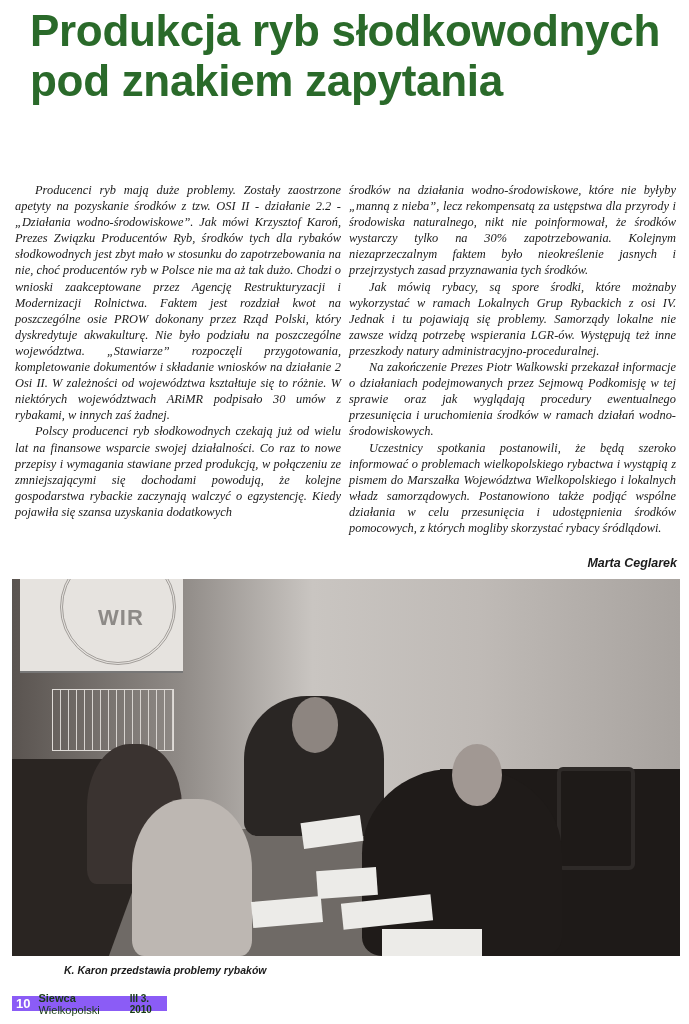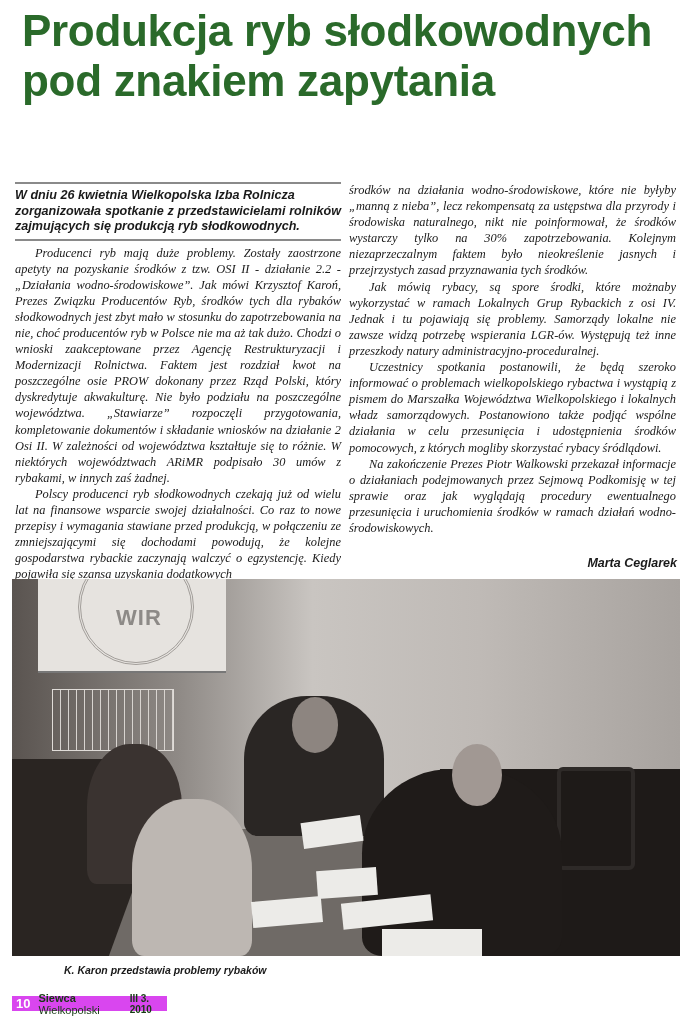--- a/index.html
+++ b/index.html
@@ -1,21 +1,21 @@
 <!DOCTYPE html>
 <html><head>
   <meta charset="utf-8">
   <style>
     html, body { margin: 0; padding: 0; }
     body {
       width: 689px; height: 1024px; background: #ffffff; position: relative; overflow: hidden;
       font-family: "Liberation Serif", serif; color: #1a1a1a;
     }
     .title {
-      position: absolute; left: 22px; top: 6px; width: 660px;
+      position: absolute; left: 30px; top: 6px; width: 660px;
       font-family: "Liberation Sans", sans-serif; font-weight: bold;
       color: #2a6a2a; font-size: 44px; line-height: 50px; letter-spacing: -0.3px;
       margin: 0;
     }
     .col { position: absolute; top: 182px; width: 326px; font-size: 12.4px; line-height: 16.1px; text-align: justify; }
     .col-left { left: 15px; }
     .col-right { left: 349px; width: 327px; }
     .rule { height: 2px; background: #8a8a8a; margin: 0; }
     .lead {
       font-family: "Liberation Sans", sans-serif; font-weight: bold; font-style: italic;
@@ -29,70 +29,62 @@
       position: absolute; right: 12px; top: 556px;
       font-family: "Liberation Sans", sans-serif; font-weight: bold; font-style: italic; font-size: 12.5px;
     }
     .photo {
       position: absolute; left: 12px; top: 579px; width: 668px; height: 377px; overflow: hidden;
       background: linear-gradient(90deg, #5a5450 0%, #8f8a86 25%, #c9c5c1 45%, #bfbab6 70%, #a8a39f 100%);
     }
     .photo .table-top { position: absolute; left: 120px; top: 250px; width: 420px; height: 127px; background: #6f6a66; transform: skewX(-20deg); }
     .photo .dark-right { position: absolute; right: 0; top: 190px; width: 240px; height: 187px; background: #1e1a18; }
     .photo .dark-left { position: absolute; left: 0; top: 180px; width: 120px; height: 197px; background: #2a2522; }
-    .photo .sign { position: absolute; left: 8px; top: 0; width: 188px; height: 92px; background: #e6e3df; border-bottom: 2px solid #777; margin-left: 18px; }
+    .photo .sign { position: absolute; left: 8px; top: 0; width: 163px; height: 92px; background: #e6e3df; border-bottom: 2px solid #777; }
     .photo .sign-text { position: absolute; left: 78px; top: 26px; font-family: "Liberation Sans", sans-serif; font-weight: bold; font-size: 22px; color: #8d8a87; letter-spacing: 1px; }
     .photo .rings { position: absolute; left: 40px; top: -30px; width: 110px; height: 110px; border-radius: 50%; border: 3px double #a29e9a; }
     .photo .rack { position: absolute; left: 40px; top: 110px; width: 120px; height: 60px; border: 1px solid #e0dcd8;
       background: repeating-linear-gradient(90deg, transparent 0 7px, #d8d4d0 7px 8px); }
     .photo .person { position: absolute; border-radius: 45% 45% 10% 10%; }
     .photo .p1 { left: 232px; top: 117px; width: 140px; height: 140px; background: #2a2624; }
     .photo .p1h { left: 280px; top: 118px; width: 46px; height: 56px; background: #8d8580; border-radius: 50%; }
     .photo .p2 { left: 350px; top: 190px; width: 200px; height: 187px; background: #1f1b19; }
     .photo .p2h { left: 440px; top: 165px; width: 50px; height: 62px; background: #a19893; border-radius: 50%; }
     .photo .p3 { left: 120px; top: 220px; width: 120px; height: 157px; background: #bdb7b2; }
     .photo .p4 { left: 75px; top: 165px; width: 95px; height: 140px; background: #3a3330; }
     .photo .paper { position: absolute; background: #ecebe8; }
     .photo .chair { position: absolute; left: 545px; top: 188px; width: 70px; height: 95px; border: 4px solid #2e2a28; border-radius: 6px; }
     .caption {
       position: absolute; left: 20px; top: 964px;
       font-family: "Liberation Sans", sans-serif; font-weight: bold; font-style: italic; font-size: 10.5px; margin-left: 44px;
     }
     .footer {
-      position: absolute; left: 12px; top: 996px; width: 155px; height: 15px; background: #d946ef;
+      position: absolute; left: 12px; top: 996px; width: 155px; height: 15px; background: #8b5cf6;
       font-family: "Liberation Sans", sans-serif; font-weight: bold; display: flex; align-items: center;
     }
     .footer .page-num { color: #ffffff; font-size: 13px; padding: 0 8px 0 4px; }
     .footer .pub { color: #173a14; font-size: 11px; }
     .footer .pub .light { font-weight: normal; }
     .footer .issue { color: #173a14; font-size: 10px; margin-left: 6px; }
   </style>
 </head>
 <body>
 
 <h1 class="title">Produkcja ryb słodkowodnych pod znakiem zapytania</h1>
 
 <div class="col col-left">
-  <div class="lead-wrap">
-    <div class="rule"></div>
-    <div class="lead">
-      <span class="l1">W dniu 26 kwietnia Wielkopolska Izba Rolnicza</span>
-      <span>zorganizowała spotkanie z przedstawicielami rolników zajmujących się produkcją ryb słodkowodnych.</span>
-    </div>
-    <div class="rule"></div>
-  </div>
   <p class="par">Producenci ryb mają duże problemy. Zostały zaostrzone apetyty na pozyskanie środków z tzw. OSI II - działanie 2.2 - „Działania wodno-środowiskowe”. Jak mówi Krzysztof Karoń, Prezes Związku Producentów Ryb, środków tych dla rybaków słodkowodnych jest zbyt mało w stosunku do zapotrzebowania na nie, choć producentów ryb w Polsce nie ma aż tak dużo. Chodzi o wnioski zaakceptowane przez Agencję Restrukturyzacji i Modernizacji Rolnictwa. Faktem jest rozdział kwot na poszczególne osie PROW dokonany przez Rząd Polski, który dyskredytuje akwakulturę. Nie było podziału na poszczególne województwa. „Stawiarze” rozpoczęli przygotowania, kompletowanie dokumentów i składanie wniosków na działanie 2 Osi II. W zależności od województwa kształtuje się to różnie. W niektórych województwach ARiMR podpisało 30 umów z rybakami, w innych zaś żadnej.</p>
   <p class="par">Polscy producenci ryb słodkowodnych czekają już od wielu lat na finansowe wsparcie swojej działalności. Co raz to nowe przepisy i wymagania stawiane przed produkcją, w połączeniu ze zmniejszającymi się dochodami powodują, że kolejne gospodarstwa rybackie zaczynają walczyć o egzystencję. Kiedy pojawiła się szansa uzyskania dodatkowych</p>
 </div>
 
 <div class="col col-right">
   <p class="par" style="text-indent:0">środków na działania wodno-środowiskowe, które nie byłyby „manną z nieba”, lecz rekompensatą za ustępstwa dla przyrody i środowiska naturalnego, nikt nie poinformował, że środków wystarczy tylko na 30% zapotrzebowania. Kolejnym niezaprzeczalnym faktem było nieokreślenie jasnych i przejrzystych zasad przyznawania tych środków.</p>
   <p class="par">Jak mówią rybacy, są spore środki, które możnaby wykorzystać w ramach Lokalnych Grup Rybackich z osi IV. Jednak i tu pojawiają się problemy. Samorządy lokalne nie zawsze widzą potrzebę wspierania LGR-ów. Występują też inne przeszkody natury administracyjno-proceduralnej.</p>
+  <p class="par">Na zakończenie Prezes Piotr Walkowski przekazał informacje o działaniach podejmowanych przez Sejmową Podkomisję w tej sprawie oraz jak wyglądają procedury ewentualnego przesunięcia i uruchomienia środków w ramach działań wodno-środowiskowych.</p>
   <p class="par">Uczestnicy spotkania postanowili, że będą szeroko informować o problemach wielkopolskiego rybactwa i wystąpią z pismem do Marszałka Województwa Wielkopolskiego i lokalnych władz samorządowych. Postanowiono także podjąć wspólne działania w celu przesunięcia i udostępnienia środków pomocowych, z których mogliby skorzystać rybacy śródlądowi.</p>
-  <p class="par">Na zakończenie Prezes Piotr Walkowski przekazał informacje o działaniach podejmowanych przez Sejmową Podkomisję w tej sprawie oraz jak wyglądają procedury ewentualnego przesunięcia i uruchomienia środków w ramach działań wodno-środowiskowych.</p>
 </div>
 
 <div class="author">Marta Ceglarek</div>
 
 <div class="photo">
   <div class="sign">
     <div class="rings"></div>
     <div class="sign-text">WIR</div>
   </div>
   <div class="rack"></div>

